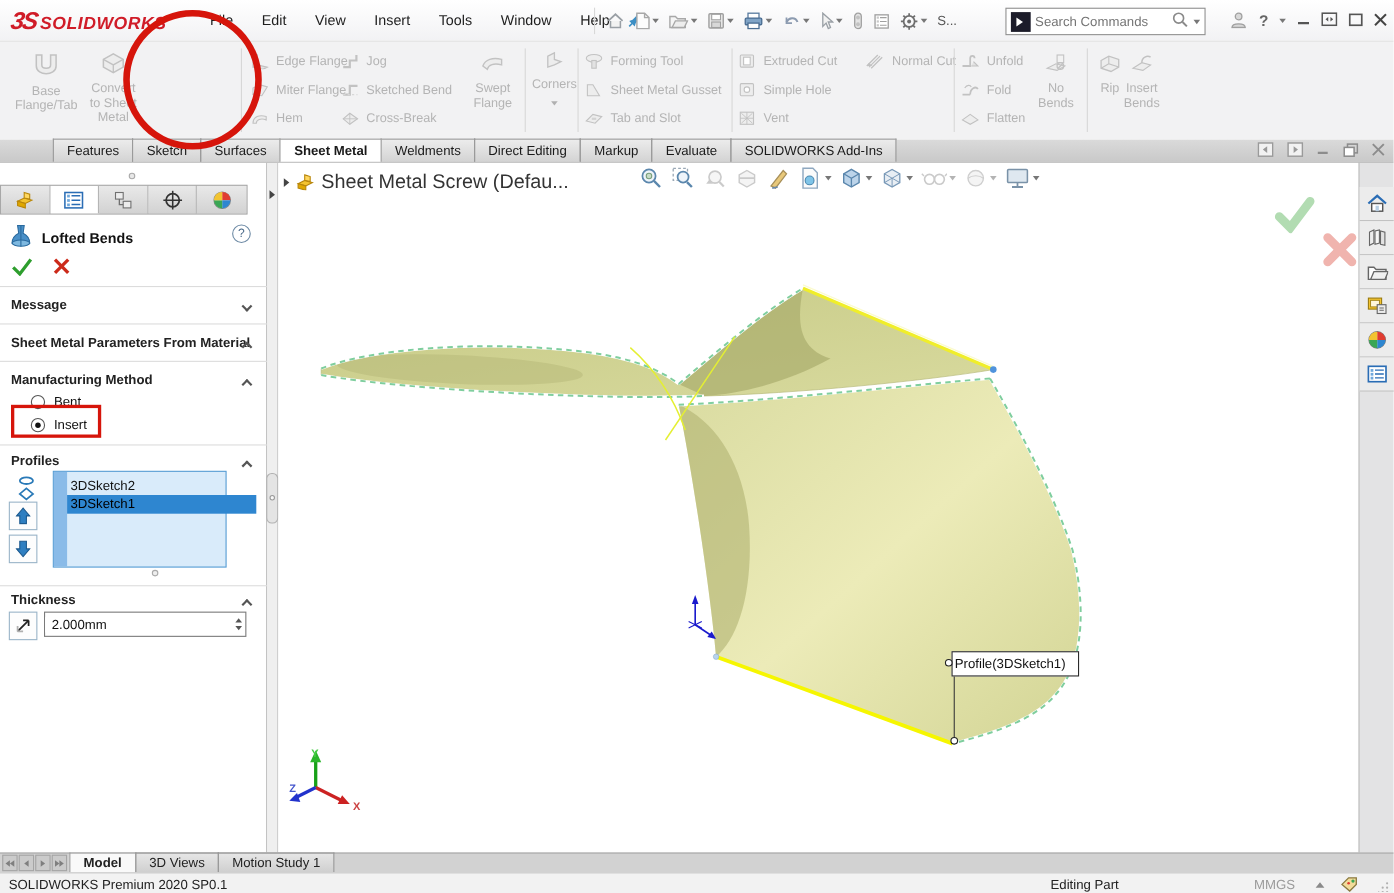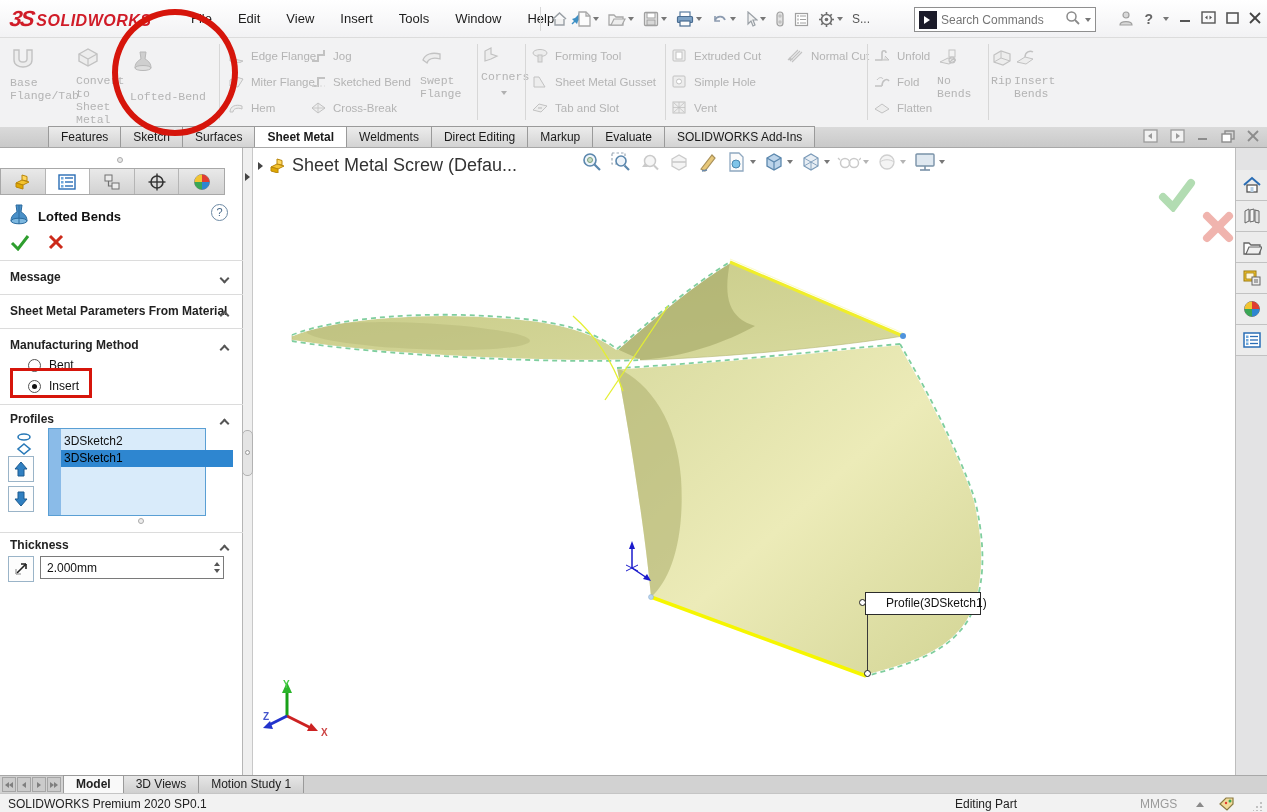--- a/index.html
+++ b/index.html
@@ -21,21 +21,21 @@
   .dd { width:0; height:0; border-left:3.5px solid transparent; border-right:3.5px solid transparent; border-top:4px solid #777; display:inline-block; }
   .vsep { width:1px; height:24px; background:#d8d8d8; margin:0 4px; }
   .searchbox { position:absolute; left:914px; top:7px; width:182px; height:25px; background:#fff; border:1px solid #8f8f8f; display:flex; align-items:center; padding:0 4px; gap:4px; }
   .searchbox input { border:none; outline:none; flex:1; font-size:12px; color:#555; font-family:"Liberation Sans",sans-serif; min-width:0; }
   .sw-cmd { width:18px; height:18px; background:#1c1c2a; display:flex; align-items:center; justify-content:center; }
   .winctl { position:absolute; right:6px; top:0; height:38px; display:flex; align-items:center; gap:10px; }
 
   
   .ribbon { position:absolute; top:38px; left:0; width:1267px; height:89px; background:#f2f2f3; }
   .rdiv { position:absolute; top:6px; height:76px; width:1px; background:#d7d7d7; }
-  .rlarge { position:absolute; color:#b4b4b4; font-size:11.5px; line-height:13px;font-family:Liberation Mono, monospace; }
+  .rlarge { position:absolute; text-align:center; color:#b4b4b4; font-size:11.5px; line-height:13px; }
   .rlarge .ricon { margin:0 auto 3px auto; }
   .rrow { position:absolute; display:flex; align-items:center; gap:6px; color:#b4b4b4; font-size:11.5px; white-space:nowrap; }
 
   
   .cmtabs { position:absolute; top:127px; left:0; width:1267px; height:21px; background:linear-gradient(#dadada,#c9c9c9); border-bottom:1px solid #a8a8a8; display:flex; align-items:flex-end;padding-left:48px; }
   .cmtab { height:21px; line-height:20px; padding:0 12px; font-size:12px; background:linear-gradient(#ececec,#d3d3d3); border:1px solid #9a9a9a; border-bottom:none; margin-right:-1px; color:#1a1a1a; }
   .cmtab.active { background:#ffffff; font-weight:bold; position:relative; z-index:2; }
   .docctl { position:absolute; right:8px; top:129px; display:flex; align-items:center; gap:12px; }
 
   
@@ -71,21 +71,21 @@
   .splitter { position:absolute; left:243px; top:148px; width:10px; height:627px; background:#efefef; border-right:1px solid #c8c8c8; }
   .split-handle { position:absolute; left:-1px; top:282px; width:11px; height:46px; background:#e4e4e4; border:1px solid #b2b2b2; border-radius:5px; }
   .split-dot { position:absolute; left:2px; top:302px; width:5px; height:5px; border-radius:50%; border:1px solid #999; background:#f8f8f8; }
   .tri-r { width:0; height:0; border-top:4px solid transparent; border-bottom:4px solid transparent; border-left:5px solid #444; display:inline-block; }
 
   
   .viewport { position:absolute; left:253px; top:148px; width:982px; height:627px; background:#fff; overflow:hidden; }
   .vp-breadcrumb { position:absolute; left:5px; top:7px; display:flex; align-items:center; gap:6px; font-size:18px; color:#333; }
   .headsup { position:absolute; left:328px; top:3px; display:flex; align-items:center; gap:7px; }
   .hu-btn { display:flex; align-items:center; gap:2px; }
-  .callout { position:absolute; left:612px; top:444px; width:116px; height:23px; background:#fff; border:1px solid #2b2b2b; font-size:12px; line-height:21px; padding-left:20px; color:#111; z-index:3; }
+  .callout { position:absolute; left:612px; top:444px; width:116px; height:23px; background:#fff; border:1px solid #2b2b2b; font-size:12px; line-height:21px; padding-left:2px; color:#111; z-index:3; }
   .ldr-line { position:absolute; left:614px; top:467px; width:1px; height:57px; background:#3a3a3a; z-index:3; }
   .ldr-dot { position:absolute; width:7px; height:7px; border:1px solid #222; border-radius:50%; background:#fff; z-index:4; }
   .confirm { position:absolute; z-index:5; }
 
   
   .taskpane { position:absolute; right:0; top:148px; width:32px; height:627px; background:#e3e3e4; border-left:1px solid #bdbdbd; }
   .tp-btn { width:32px; height:31px; border-bottom:1px solid #c2c2c2; display:flex; align-items:center; justify-content:center; background:#ececec; }
 
   
   .sheettabs { position:absolute; left:0; top:775px; width:1267px; height:18px; background:#d2d2d2; border-top:1px solid #a8a8a8; display:flex; align-items:flex-end; }
@@ -269,27 +269,20 @@
   </div>
 
   <div class="rlarge" style="left:76px; top:8px; width:54px;">
     <svg class="ricon" width="24" height="22" viewBox="0 0 24 22">
         <path d="M3,8 L12,3 L21,8 L21,15 L12,20 L3,15 Z" fill="#ededed" stroke="#c2c2c2" stroke-width="1.4"></path>
         <path d="M3,8 L12,13 L21,8 M12,13 L12,20" fill="none" stroke="#c2c2c2" stroke-width="1.2"></path>
       </svg>
     <div><span>Convert</span><br><span>to Sheet</span><br><span>Metal</span></div>
   </div>
 
-  <div class="rlarge" style="left:130px; top:12px; width:84px;">
-    <svg class="ricon" width="26" height="26" viewBox="0 0 26 26">
-        <path d="M10,2 L16,2 L15,9 C19,11 21,14 21,18 L5,18 C5,14 7,11 11,9 Z" fill="#cfcfcf" stroke="#b8b8b8" stroke-width="1"></path>
-        <ellipse cx="13" cy="18" rx="8" ry="2.5" fill="#dedede" stroke="#b8b8b8"></ellipse>
-      </svg>
-    <div style="margin-top:8px;"><span>Lofted-Bend</span></div>
-  </div>
 
   <div class="rdiv" style="left:219px;"></div>
 
   <div class="rrow" style="left:228px; top:10px;">
     <svg width="17" height="15" viewBox="0 0 17 15">
         <path d="M2,13 L2,4 L6,2 L6,11 Z" fill="#ededed" stroke="#c2c2c2"></path>
         <path d="M6,11 L15,13 L11,15 L2,13" fill="#e2e2e2" stroke="#c2c2c2"></path>
       </svg>
     <span>Edge Flange</span>
   </div>

